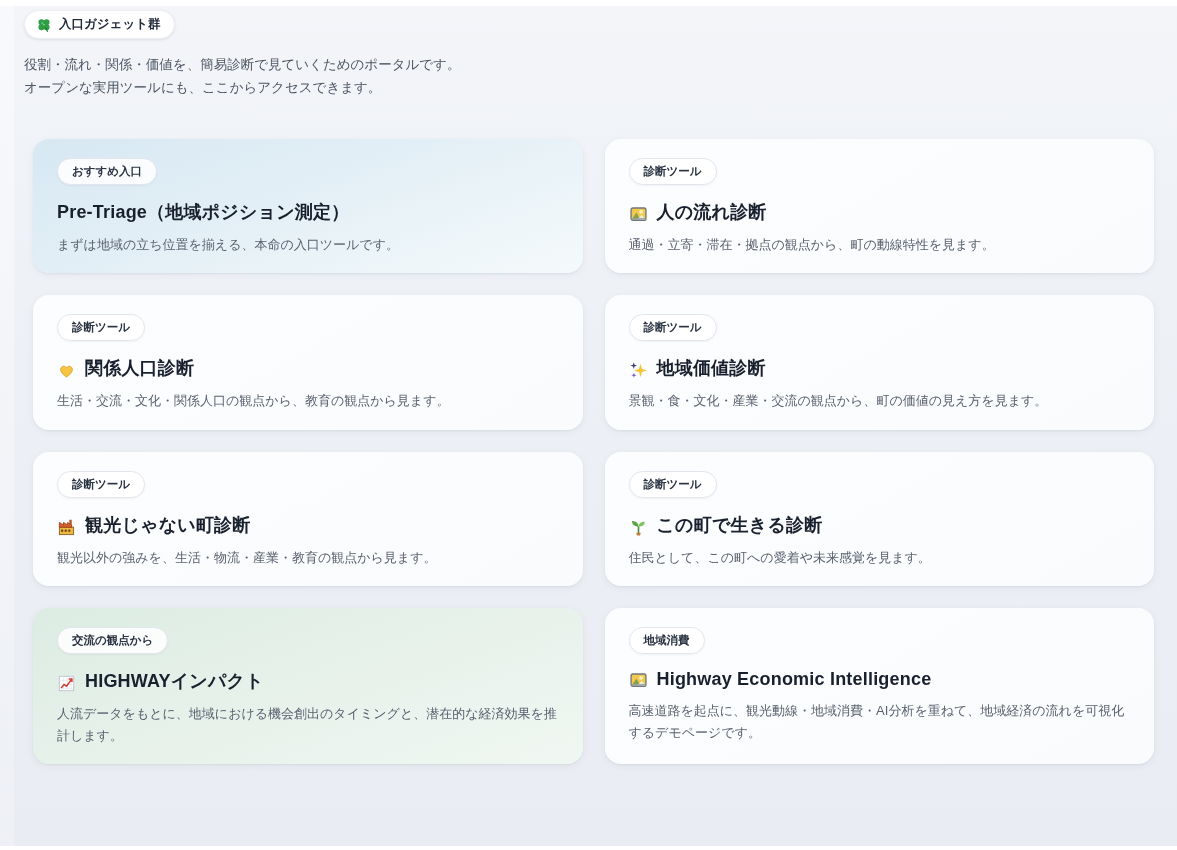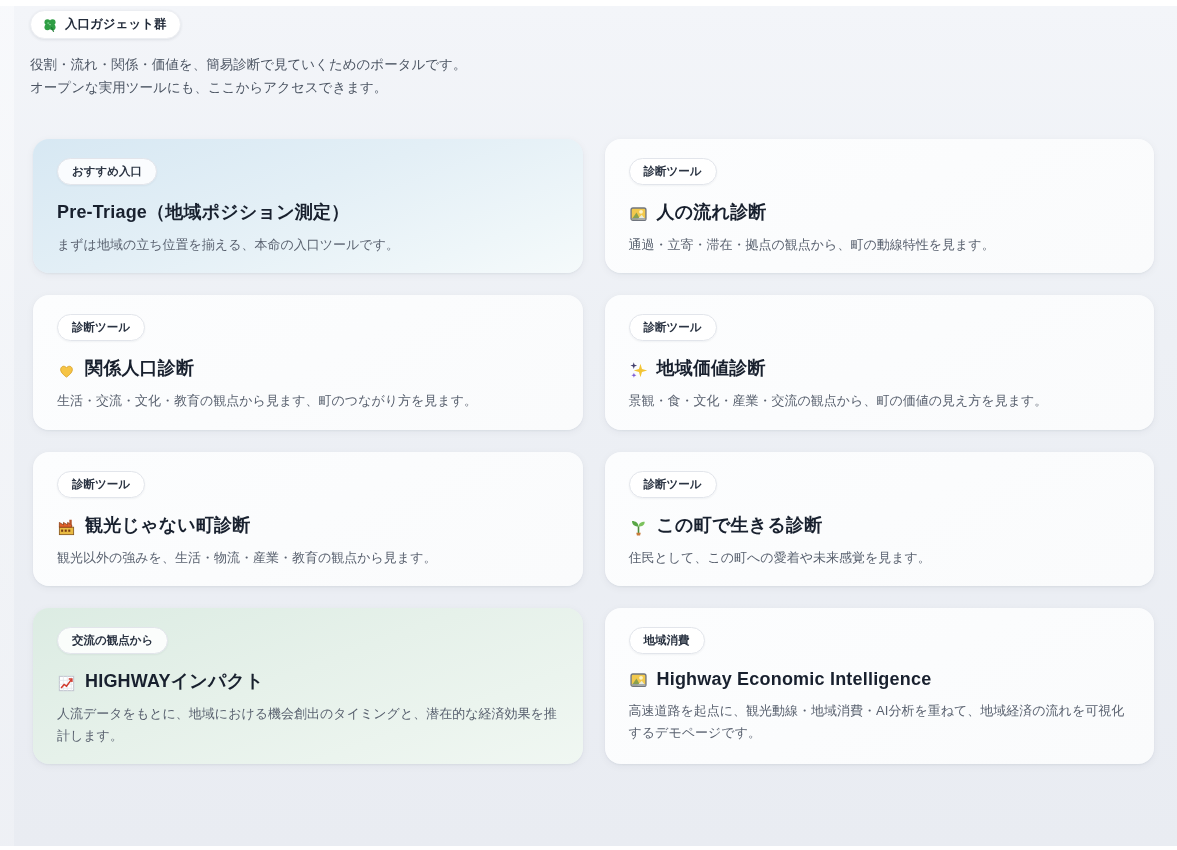--- a/index.html
+++ b/index.html
@@ -12,21 +12,21 @@
   .page{
     position:relative;
     margin:6px 0 4px 0;
     height:840px;
     background:linear-gradient(180deg,#f3f5f9 0%,#edf0f5 40%,#e9ecf2 100%);
   }
   .page::before{
     content:"";position:absolute;left:0;top:0;bottom:0;width:14px;
     background:linear-gradient(180deg,#fafbfd,#f0f2f6);opacity:.7;pointer-events:none;
   }
-  .content{padding:4px 23px 0 30px;}
+  .content{padding:4px 23px 0 24px;}
 
   
   .top-badge{
     display:inline-flex;align-items:center;gap:7px;
     background:#ffffff;border:1px solid #eceef2;border-radius:999px;
     padding:5px 14px 5px 11px;margin-top:0;
     box-shadow:0 1px 3px rgba(25,35,60,.10);
     font-size:12.5px;font-weight:700;color:#222b3a;
   }
   .top-badge .ic{display:inline-flex;width:16px;height:16px;}
@@ -181,21 +181,21 @@
     <article class="card">
       <span class="pill">診断ツール</span>
       <div class="card-title">
         <span class="ic">
           <svg viewBox="0 0 24 24" width="19" height="19">
               <use href="#svg-heart"></use>
             </svg>
         </span>
         <span>関係人口診断</span>
       </div>
-      <p class="card-desc">生活・交流・文化・教育の観点から見ます、町のつながり方を見ます。</p>
+      <p class="card-desc">生活・交流・文化・関係人口の観点から、教育の観点から見ます。</p>
     </article>
 
     <article class="card">
       <span class="pill">診断ツール</span>
       <div class="card-title">
         <span class="ic">
           <svg viewBox="0 0 24 24" width="19" height="19">
               <use href="#svg-sparkles"></use>
             </svg>
         </span>

